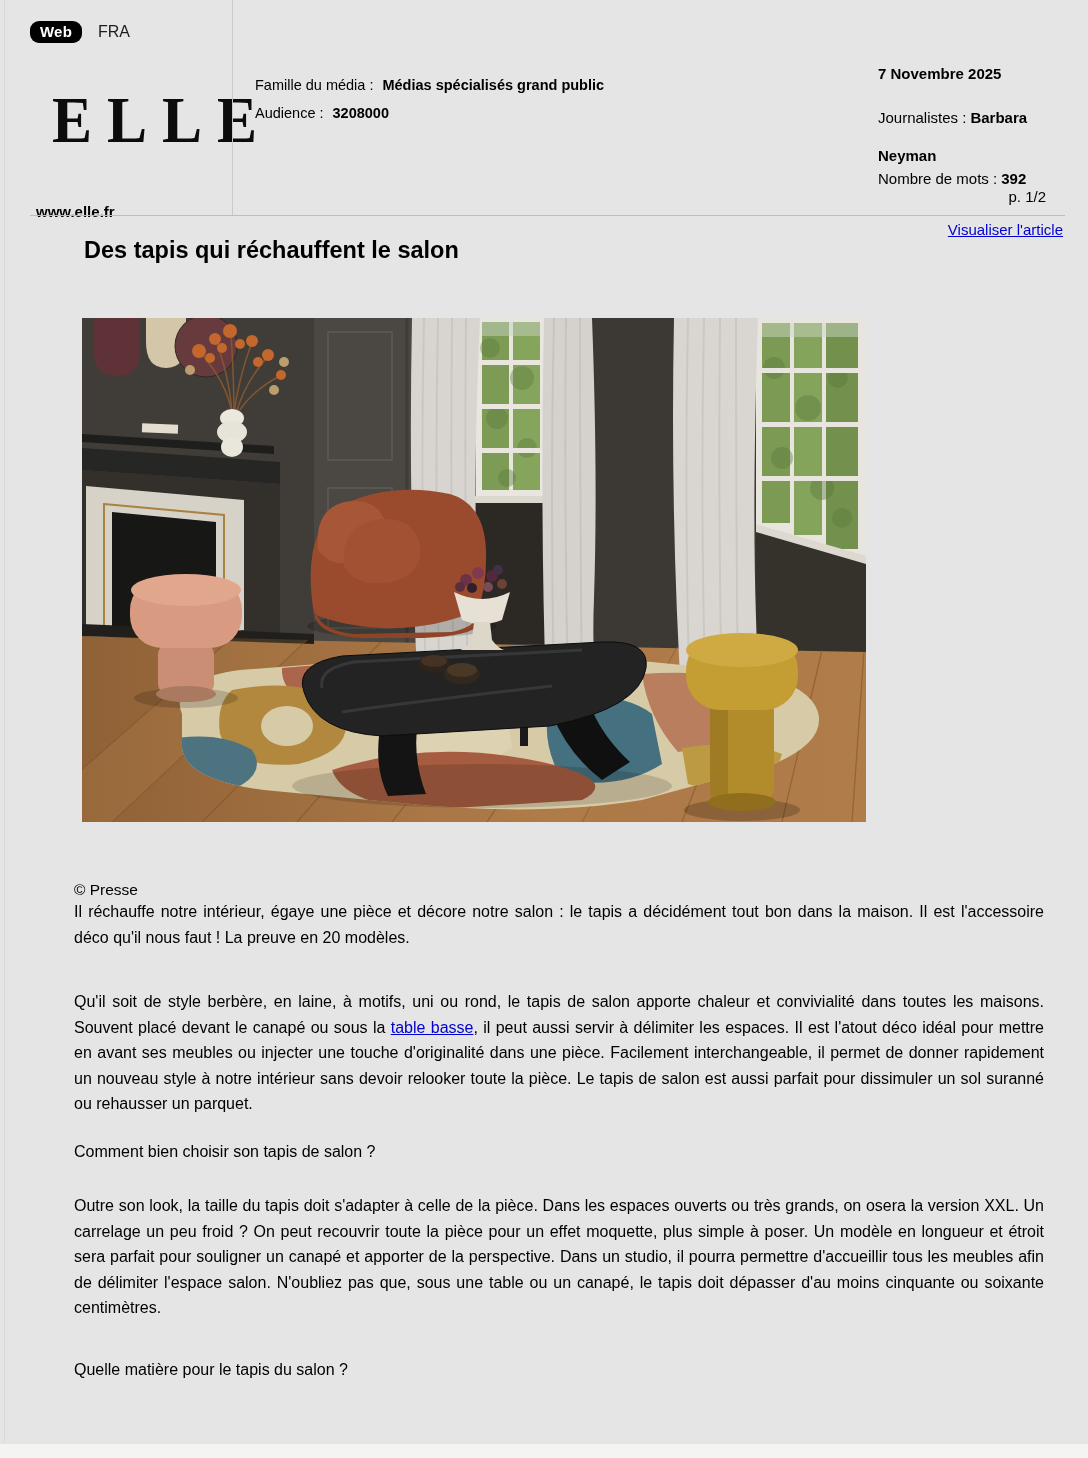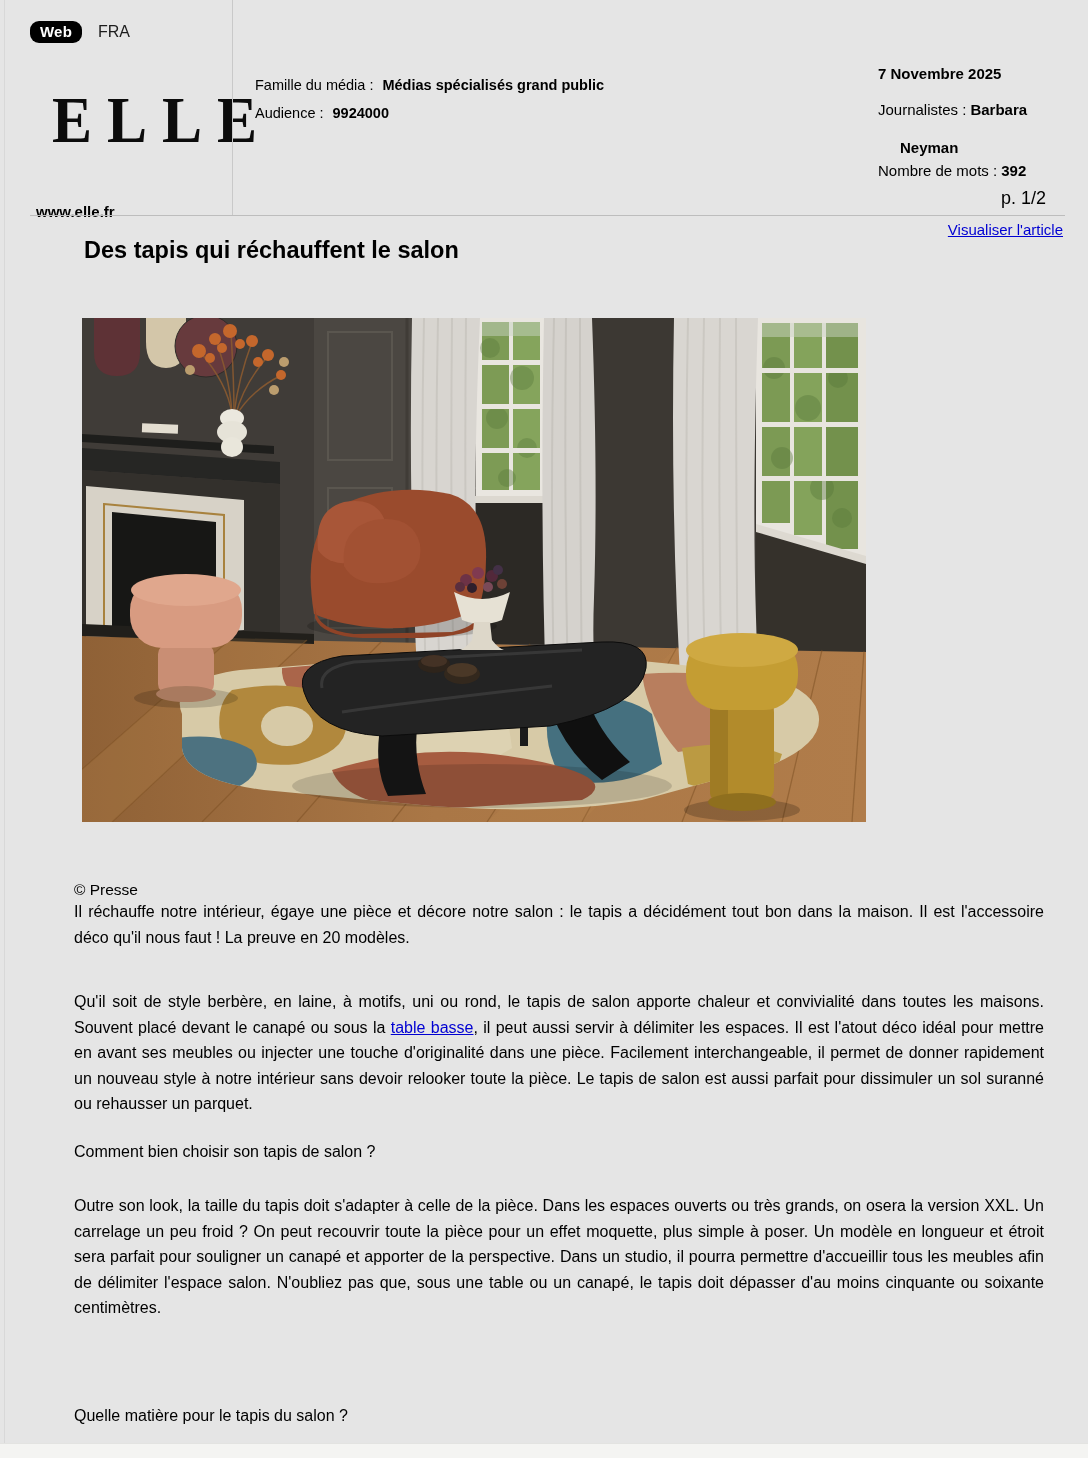--- a/index.html
+++ b/index.html
@@ -11,34 +11,34 @@
   .web-badge{background:#000;color:#fff;font-weight:bold;font-size:15px;padding:2px 10px 3px;border-radius:9px;letter-spacing:.2px;}
   .country{font-size:16px;color:#1c1c1c;}
   .logo{position:absolute;left:52px;top:88px;font-family:"Liberation Serif",serif;font-size:60px;
         font-weight:bold;color:#0c0c0c;letter-spacing:15px;transform:scaleY(1.08);transform-origin:top left;line-height:1;}
   .website{position:absolute;left:36px;top:184px;font-size:15px;font-weight:bold;margin-top:19px;}
   .vdivider{position:absolute;left:232px;top:0;width:1px;height:215px;background:#c9c9c9;}
   .meta{position:absolute;left:255px;top:72px;font-size:14.5px;line-height:27.5px;}
   .meta .val{font-weight:bold;margin-left:9px;}
   .meta-right{position:absolute;left:878px;top:64px;font-size:15px;}
   .mr-line{line-height:20px;}
-  .mr-date{font-weight:bold;margin-bottom:16px;}
+  .mr-date{font-weight:bold;margin-bottom:24px;}
   .mr-j1{margin-bottom:18px;}
-  .mr-j2{font-weight:bold;margin-bottom:3px;margin-left:22px;}
+  .mr-j2{font-weight:bold;margin-bottom:3px;}
   .bold{font-weight:bold;}
   .meta-right .bold{margin-left:4px;}
-  .page-num{position:absolute;top:188px;right:54px;font-size:18px;}
+  .page-num{position:absolute;top:188px;right:54px;font-size:15px;}
   .header-rule{position:absolute;top:215px;left:30px;width:1035px;height:1px;background:#bdbdbd;}
   .view-link{position:absolute;top:221px;right:37px;font-size:15px;color:#0000d2;text-decoration:underline;cursor:pointer;}
   .title{position:absolute;top:237px;left:84px;font-size:23.5px;font-weight:bold;margin:0;text-align:right;}
   .photo{position:absolute;top:318px;left:82px;width:784px;height:504px;overflow:hidden;background:#45413d;}
   .credit{position:absolute;top:849px;left:74px;font-size:15.5px;margin-top:32px;}
   .para,.question{position:absolute;left:74px;width:970px;font-size:16px;line-height:25.6px;margin:0;}
   .para{text-align:justify;}
-  .p1{top:899px;} .p2{top:973px;margin-top:16px;} .q1{top:1139px;} .p3{top:1193px;} .q2{top:1403px;}
+  .p1{top:899px;} .p2{top:973px;margin-top:16px;} .q1{top:1139px;} .p3{top:1193px;} .q2{top:1357px;}
   .inline-link{color:#0000d2;text-decoration:underline;cursor:pointer;}
   .footer-strip{position:absolute;left:0;top:1443px;width:1088px;height:15px;background:#f4f4f2;border-top:1px solid #e3e3e1;}
 </style>
 </head>
 <body>
 
 <div class="page">
   <div class="left-edge"></div>
 
   <div class="badge-row">
@@ -47,21 +47,21 @@
   </div>
   <div class="logo">ELLE</div>
   <div class="website">www.elle.fr</div>
   <div class="vdivider"></div>
 
   <div class="meta">
     <div class="meta-row">
       <span class="lbl">Famille du média :</span><span class="val">Médias spécialisés grand public</span>
     </div>
     <div class="meta-row">
-      <span class="lbl">Audience :</span><span class="val">9924000</span>
+      <span class="lbl">Audience :</span><span class="val">3208000</span>
     </div>
   </div>
 
   <div class="meta-right">
     <div class="mr-line mr-date">7 Novembre 2025</div>
     <div class="mr-line mr-j1">
       <span>Journalistes :</span><span class="bold">Barbara</span>
     </div>
     <div class="mr-line mr-j2">Neyman</div>
     <div class="mr-line">

